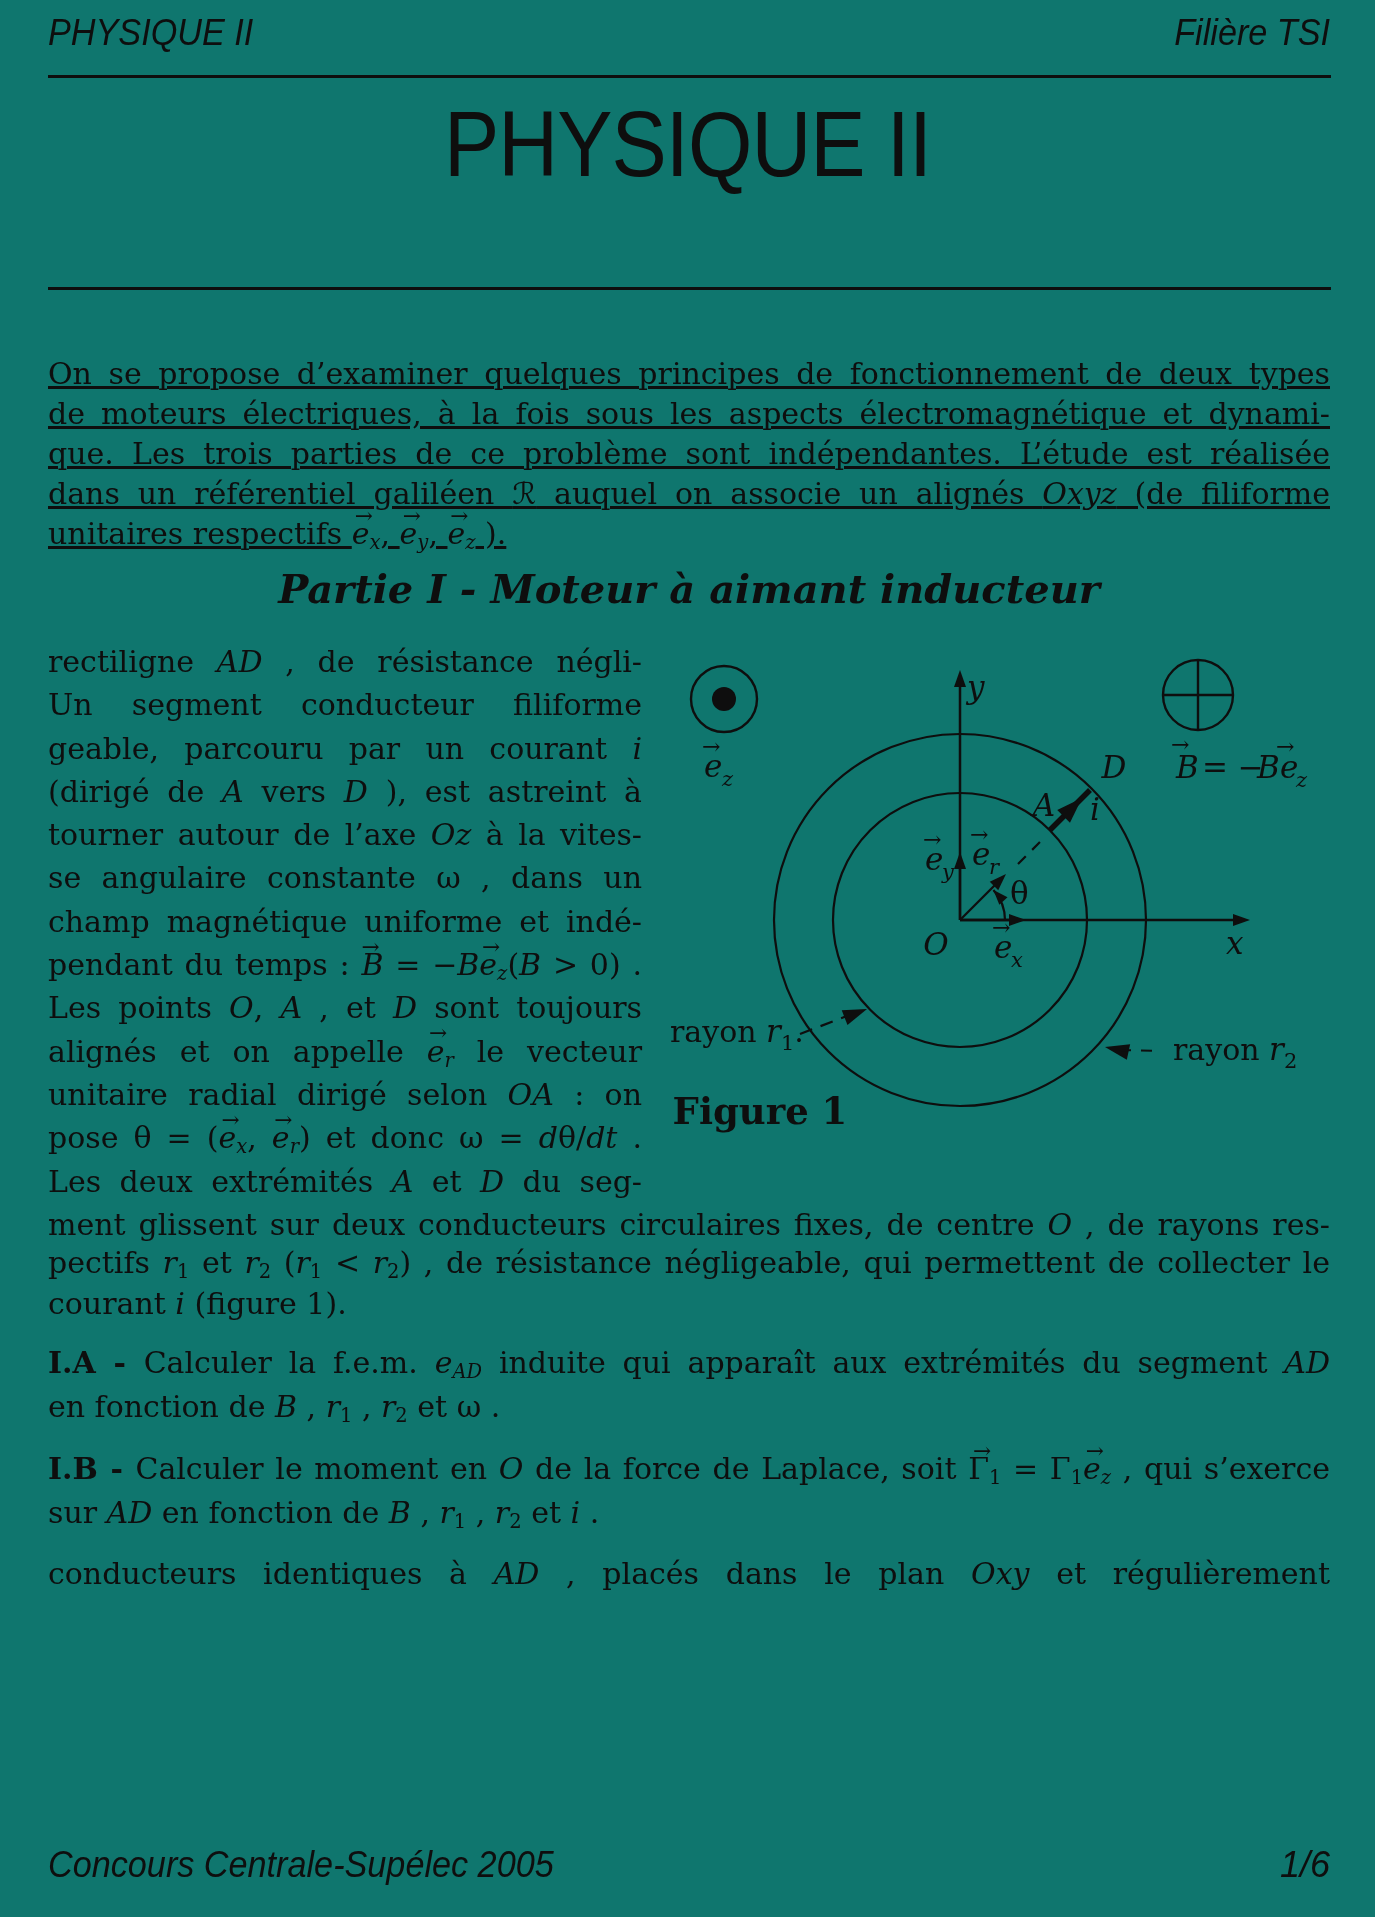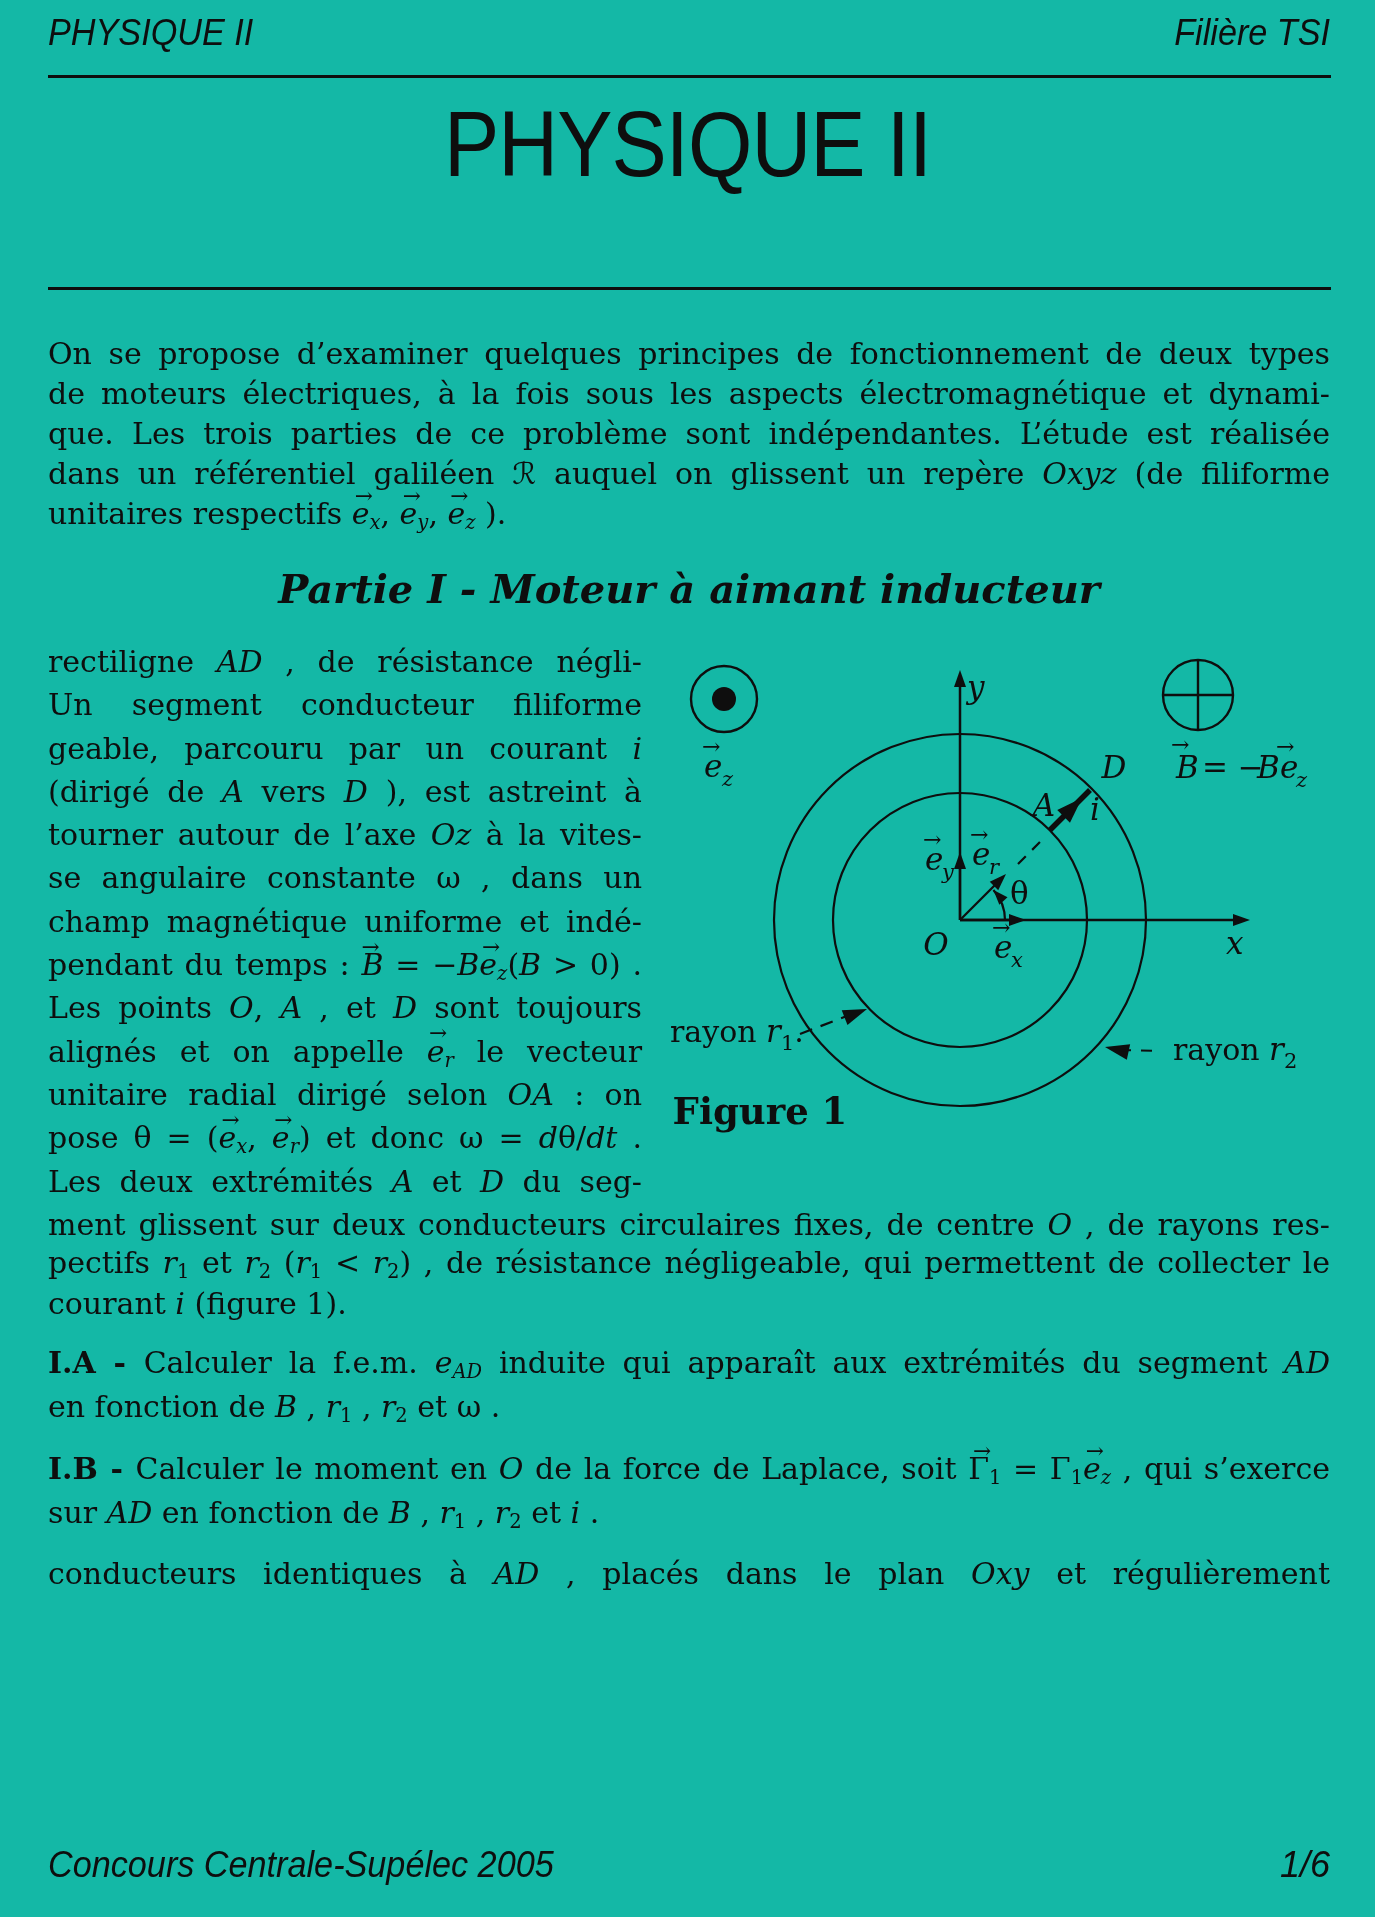--- a/index.html
+++ b/index.html
@@ -1,16 +1,16 @@
 <!DOCTYPE html>
 <html><head>
 <meta charset="utf-8">
 <style>
   html,body{margin:0;padding:0;background:#777;}
-  .page{position:relative;width:1375px;height:1917px;background:#14b8a6;color:#0e0e0e;
+  .page{position:relative;width:1375px;height:1917px;background:#0f766e;color:#0e0e0e;
         font-family:"DejaVu Serif","Liberation Serif",serif;overflow:hidden;}
   
   .hdr{position:absolute;top:12px;font:italic 36px "Liberation Sans",sans-serif;white-space:nowrap;}
   .hdr.left{left:48px;transform:scaleX(.95);transform-origin:0 50%;}
   .hdr.right{right:45px;transform:scaleX(.95);transform-origin:100% 50%;}
   .ftr{position:absolute;top:1844px;font:italic 36px "Liberation Sans",sans-serif;white-space:nowrap;}
   .ftr.left{left:48px;transform:scaleX(.95);transform-origin:0 50%;}
   .ftr.right{right:45px;}
   .rule{position:absolute;left:48px;width:1283px;height:3px;background:#0e0e0e;}
   #rule1{top:75px;} #rule2{top:287px;}
@@ -18,21 +18,21 @@
   .doc-title{position:absolute;top:92px;left:0;width:100%;text-align:center;
              font:92px "Liberation Sans",sans-serif;letter-spacing:-1px;
              transform:scaleX(.9);}
   
   .part-heading{position:absolute;top:565px;left:48px;width:1282px;text-align:center;
                 font:italic bold 40px "DejaVu Serif",serif;}
   
   .tblock{position:absolute;font-size:30px;}
   .line{text-align:justify;text-align-last:justify;}
   .line.last{text-align-last:left;}
-  #intro{left:48px;top:334px;width:1282px;line-height:40px;}
+  #intro{left:48px;top:354px;width:1282px;line-height:40px;text-decoration:underline;}
   #leftcol{left:48px;top:640px;width:594px;line-height:43.3px;}
   #cont{left:48px;top:1206px;width:1282px;line-height:37.5px;}
   #item-a{left:48px;top:1343px;width:1282px;line-height:40px;}
   #item-b{left:48px;top:1449px;width:1282px;line-height:40px;}
   #item-c{left:48px;top:1554px;width:1282px;line-height:40px;}
   
   .mi{font-style:italic;}
   .mb{font-weight:bold;}
   .mscr{font-family:"DejaVu Sans",serif;font-style:italic;}
   .msub{font-size:.65em;position:relative;top:.26em;font-style:italic;}
@@ -61,21 +61,21 @@
   <div class="hdr right">Filière TSI</div>
   <div class="rule" id="rule1"></div>
 
   <div class="doc-title">PHYSIQUE II</div>
   <div class="rule" id="rule2"></div>
 
   <div class="tblock" id="intro">
       <div class="line"><span class="tok">On se propose d’examiner quelques principes de fonctionnement de deux types</span></div>
       <div class="line"><span class="tok">de moteurs électriques, à la fois sous les aspects électromagnétique et dynami-</span></div>
       <div class="line"><span class="tok">que. Les trois parties de ce problème sont indépendantes. L’étude est réalisée</span></div>
-      <div class="line"><span class="tok">dans un référentiel galiléen </span><span class="mscr">ℛ</span><span class="tok">  auquel on glissent un repère </span><span class="mi">Oxyz</span><span class="tok">  (de filiforme</span></div>
+      <div class="line"><span class="tok">dans un référentiel galiléen </span><span class="mscr">ℛ</span><span class="tok">  auquel on associe un alignés </span><span class="mi">Oxyz</span><span class="tok">  (de filiforme</span></div>
       <div class="line last"><span class="tok">unitaires respectifs </span><span class="vec"><span class="va">→</span><span class="vb">e</span><span class="msub">x</span></span><span class="tok">, </span><span class="vec"><span class="va">→</span><span class="vb">e</span><span class="msub">y</span></span><span class="tok">, </span><span class="vec"><span class="va">→</span><span class="vb">e</span><span class="msub">z</span></span><span class="tok"> ).</span></div>
     </div>
 
   <div class="part-heading">Partie I - Moteur à aimant inducteur</div>
 
   <div class="tblock" id="leftcol">
       <div class="line"><span class="tok">rectiligne </span><span class="mi">AD</span><span class="tok"> , de résistance négli-</span></div>
       <div class="line"><span class="tok">Un segment conducteur filiforme</span></div>
       <div class="line"><span class="tok">geable, parcouru par un courant </span><span class="mi">i</span></div>
       <div class="line"><span class="tok">(dirigé de </span><span class="mi">A</span><span class="tok"> vers </span><span class="mi">D</span><span class="tok"> ), est astreint à</span></div>

